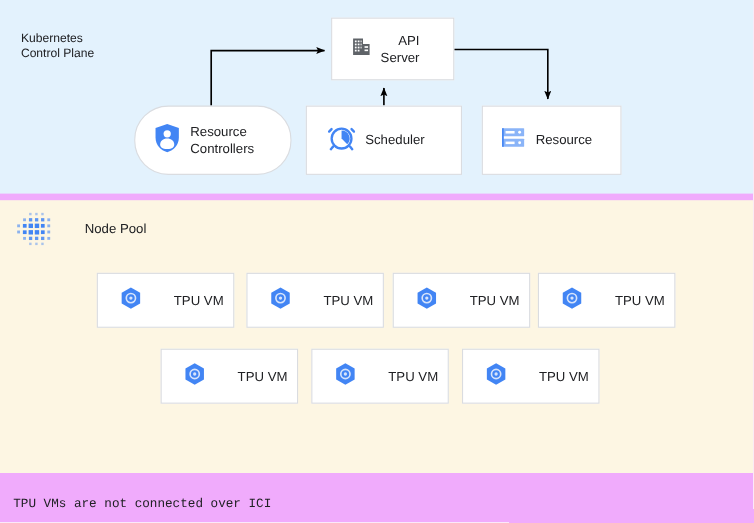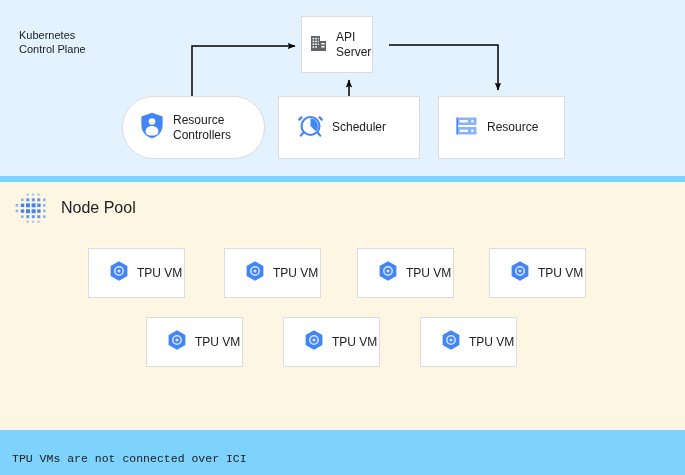--- a/index.html
+++ b/index.html
@@ -8,21 +8,21 @@
     background: #ffffff;
   }
   body {
     font-family: "Liberation Sans", sans-serif;
     -webkit-font-smoothing: antialiased;
   }
   #canvas {
     position: relative;
     width: 685px;
     height: 475px;
-    background: #7dd3fc;
+    background: #f0abfc;
     overflow: hidden;
   }
 
   
   .band {
     position: absolute;
     left: 0;
     width: 685px;
   }
   #control-plane-band {
@@ -42,23 +42,23 @@
     font-size: 11px;
     line-height: 14px;
     color: #202124;
     white-space: pre-line;
   }
   #control-plane-title {
     left: 19px;
     top: 28px;
   }
   #node-pool-title {
-    left: 61px;
+    left: 77px;
     top: 200px;
-    font-size: 16px;
+    font-size: 12px;
     line-height: 16px;
   }
 
   
   #node-pool-icon {
     position: absolute;
     left: 12px;
     top: 192px;
     width: 40px;
     height: 34px;
@@ -80,43 +80,44 @@
   }
   .box .box-label {
     font-size: 12px;
     line-height: 15px;
     color: #202124;
     white-space: pre-line;
   }
 
   
   #box-api-server {
-    left: 301px; top: 16px; width: 72px; height: 57px;
-    padding-left: 8px;
+    left: 301px; top: 16px; width: 112px; height: 57px;
+    padding-left: 18px;
+    text-align: right;
   }
   #box-resource-controllers {
     left: 122px; top: 96px; width: 143px; height: 63px;
     padding-left: 17px;
     border-radius: 31px;
   }
   #box-scheduler {
     left: 278px; top: 96px; width: 142px; height: 63px;
     padding-left: 19px;
   }
   #box-storage {
     left: 438px; top: 96px; width: 127px; height: 63px;
     padding-left: 17px;
   }
 
   
   .tpu-box {
-    width: 97px;
+    width: 125px;
     height: 50px;
     padding-left: 19px;
-    gap: 7px;
+    gap: 28px;
   }
   .tpu-box .box-label { font-size: 12px; }
 
   
   #connectors {
     position: absolute;
     left: 0;
     top: 0;
     width: 685px;
     height: 475px;

